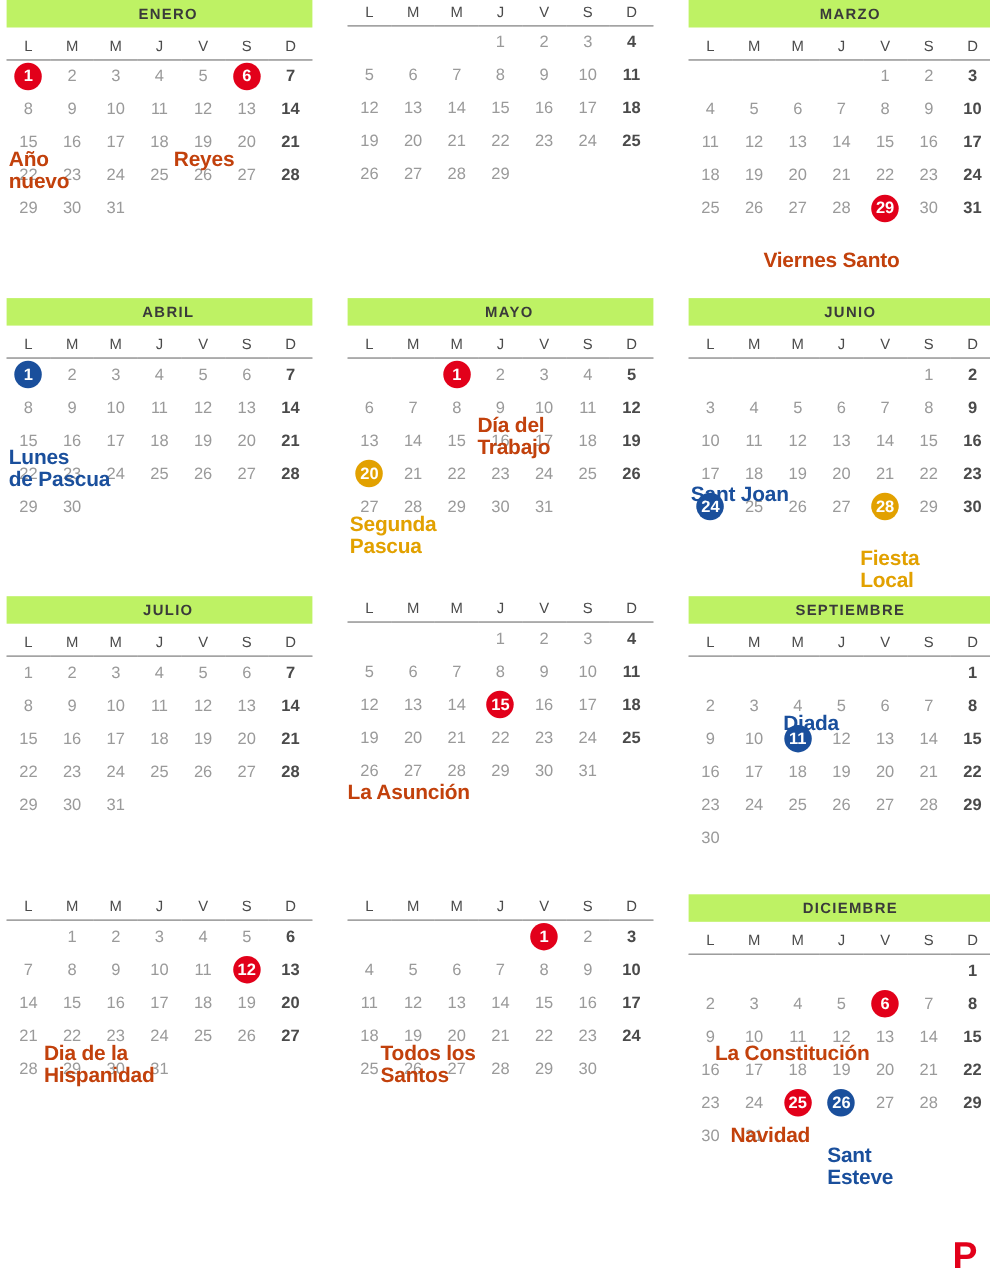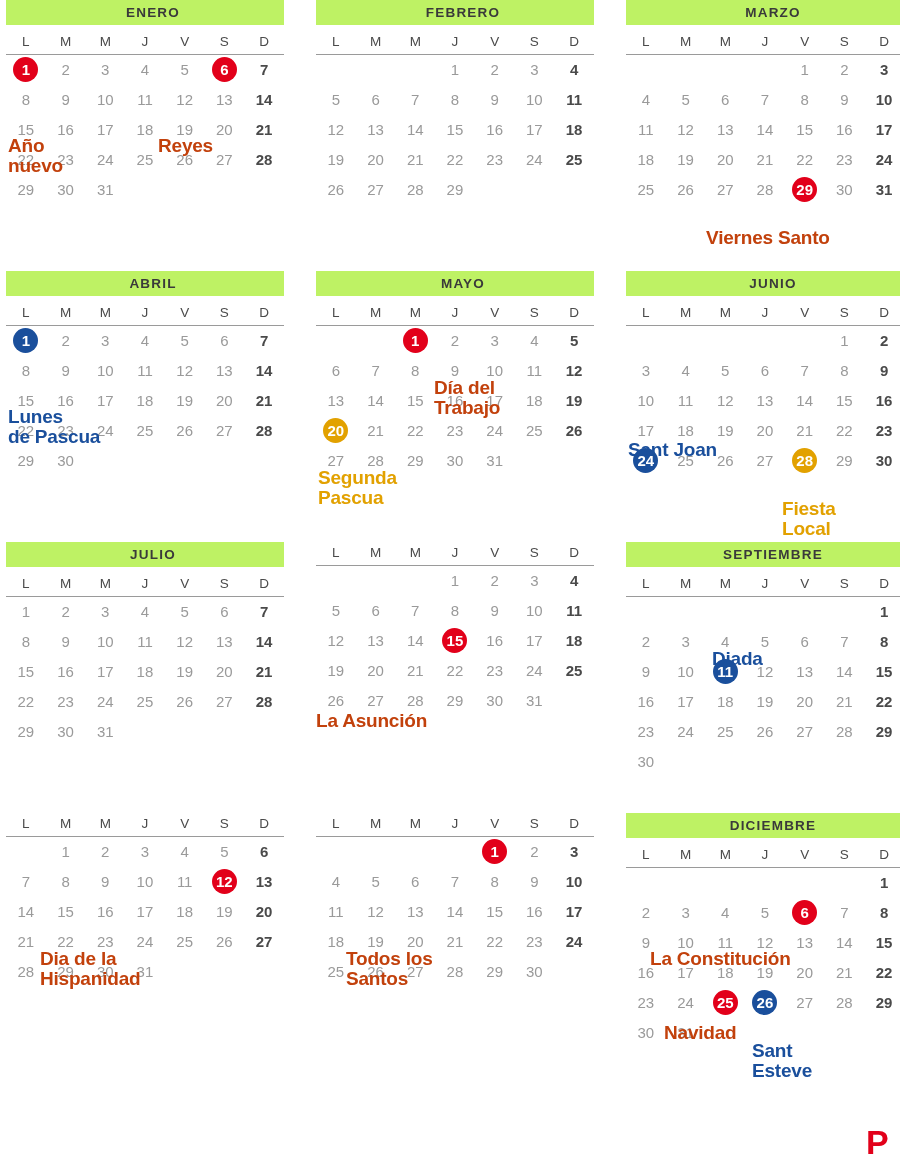--- a/index.html
+++ b/index.html
@@ -197,21 +197,20 @@
               <td class="empty"></td>
               <td class="empty"></td>
             </tr>
           </tbody>
         </table>
         <div class="hol nac" style="top: 136px; left: 2px;">Año
 nuevo</div>
         <div class="hol nac" style="top: 136px; left: 152px;">Reyes</div>
       </div>
       <div class="month" style="min-height: 271px;">
-        <div class="month-title">FEBRERO</div>
         <table class="cal">
           <thead>
             <tr>
               <th>L</th>
               <th>M</th>
               <th>M</th>
               <th>J</th>
               <th>V</th>
               <th>S</th>
               <th>D</th>
@@ -321,21 +320,21 @@
               <td>25</td>
               <td>26</td>
               <td>27</td>
               <td>28</td>
               <td><span class="mark nac">29</span></td>
               <td>30</td>
               <td class="sun">31</td>
             </tr>
           </tbody>
         </table>
-        <div class="hol nac" style="top: 228px; left: 68px; margin-left: 12px;">Viernes Santo</div>
+        <div class="hol nac" style="top: 228px; left: 68px;">Viernes Santo</div>
       </div>
       <div class="month" style="min-height: 271px;">
         <div class="month-title">ABRIL</div>
         <table class="cal">
           <thead>
             <tr>
               <th>L</th>
               <th>M</th>
               <th>M</th>
               <th>J</th>

